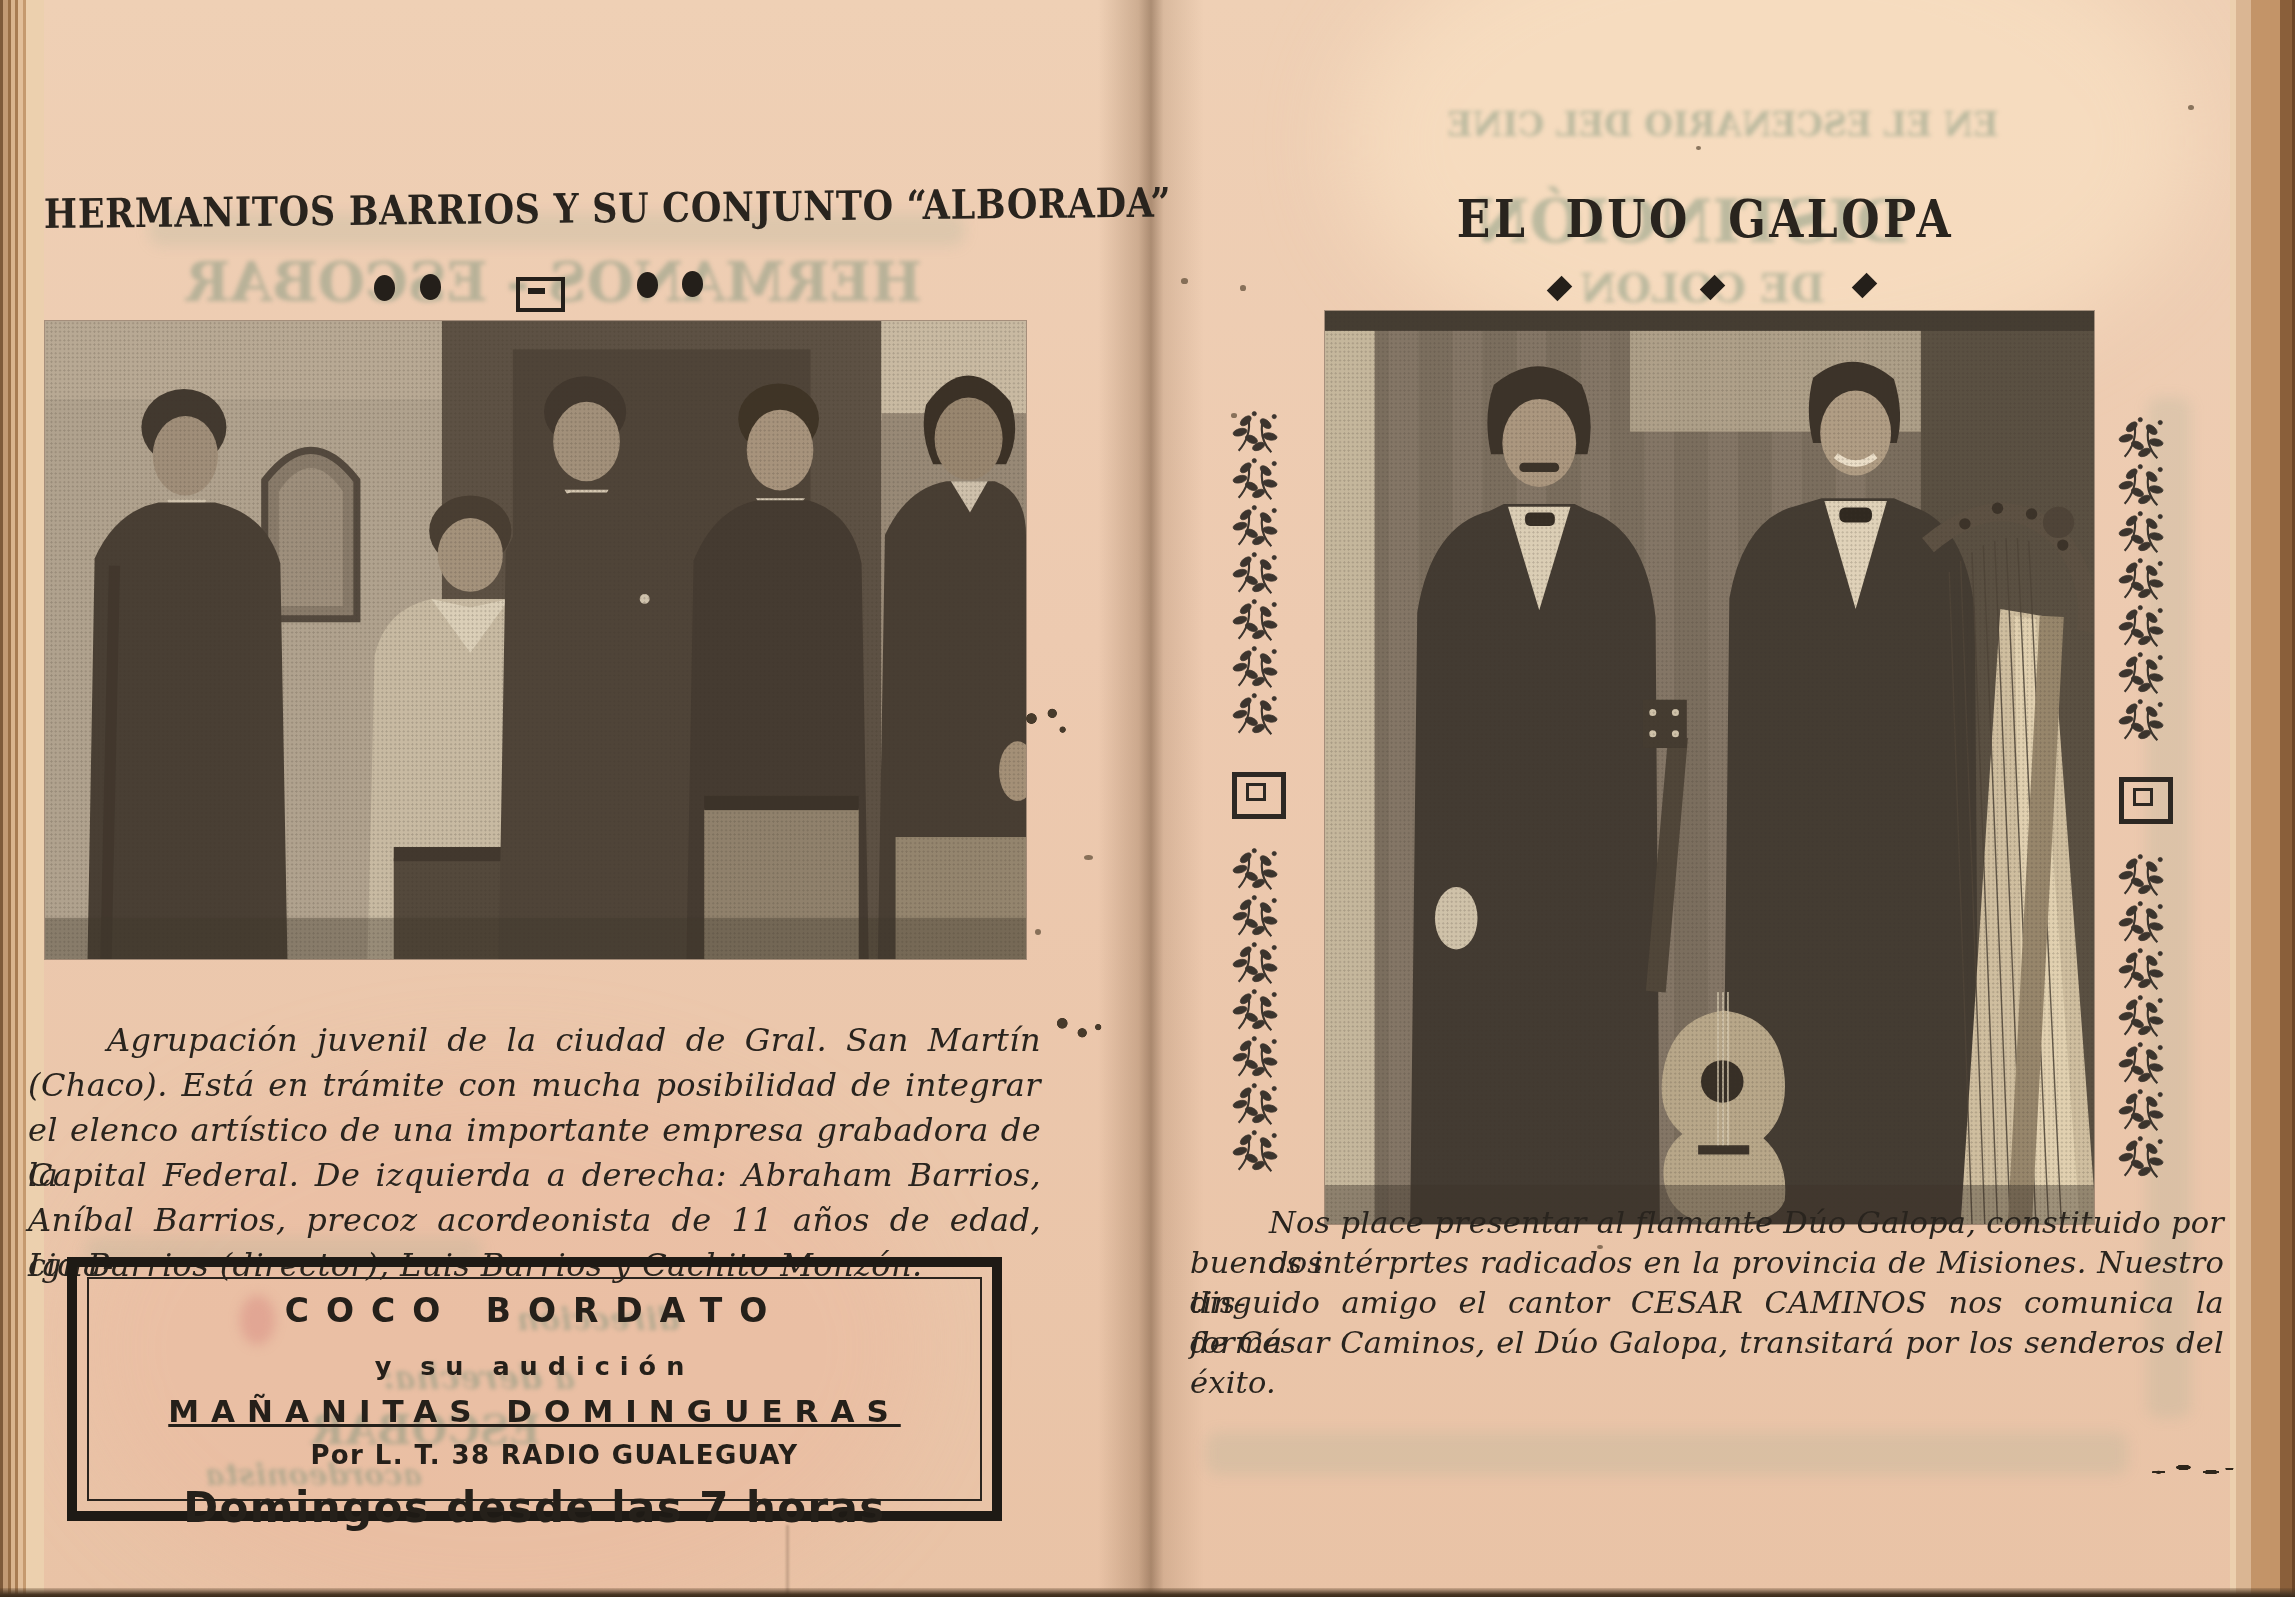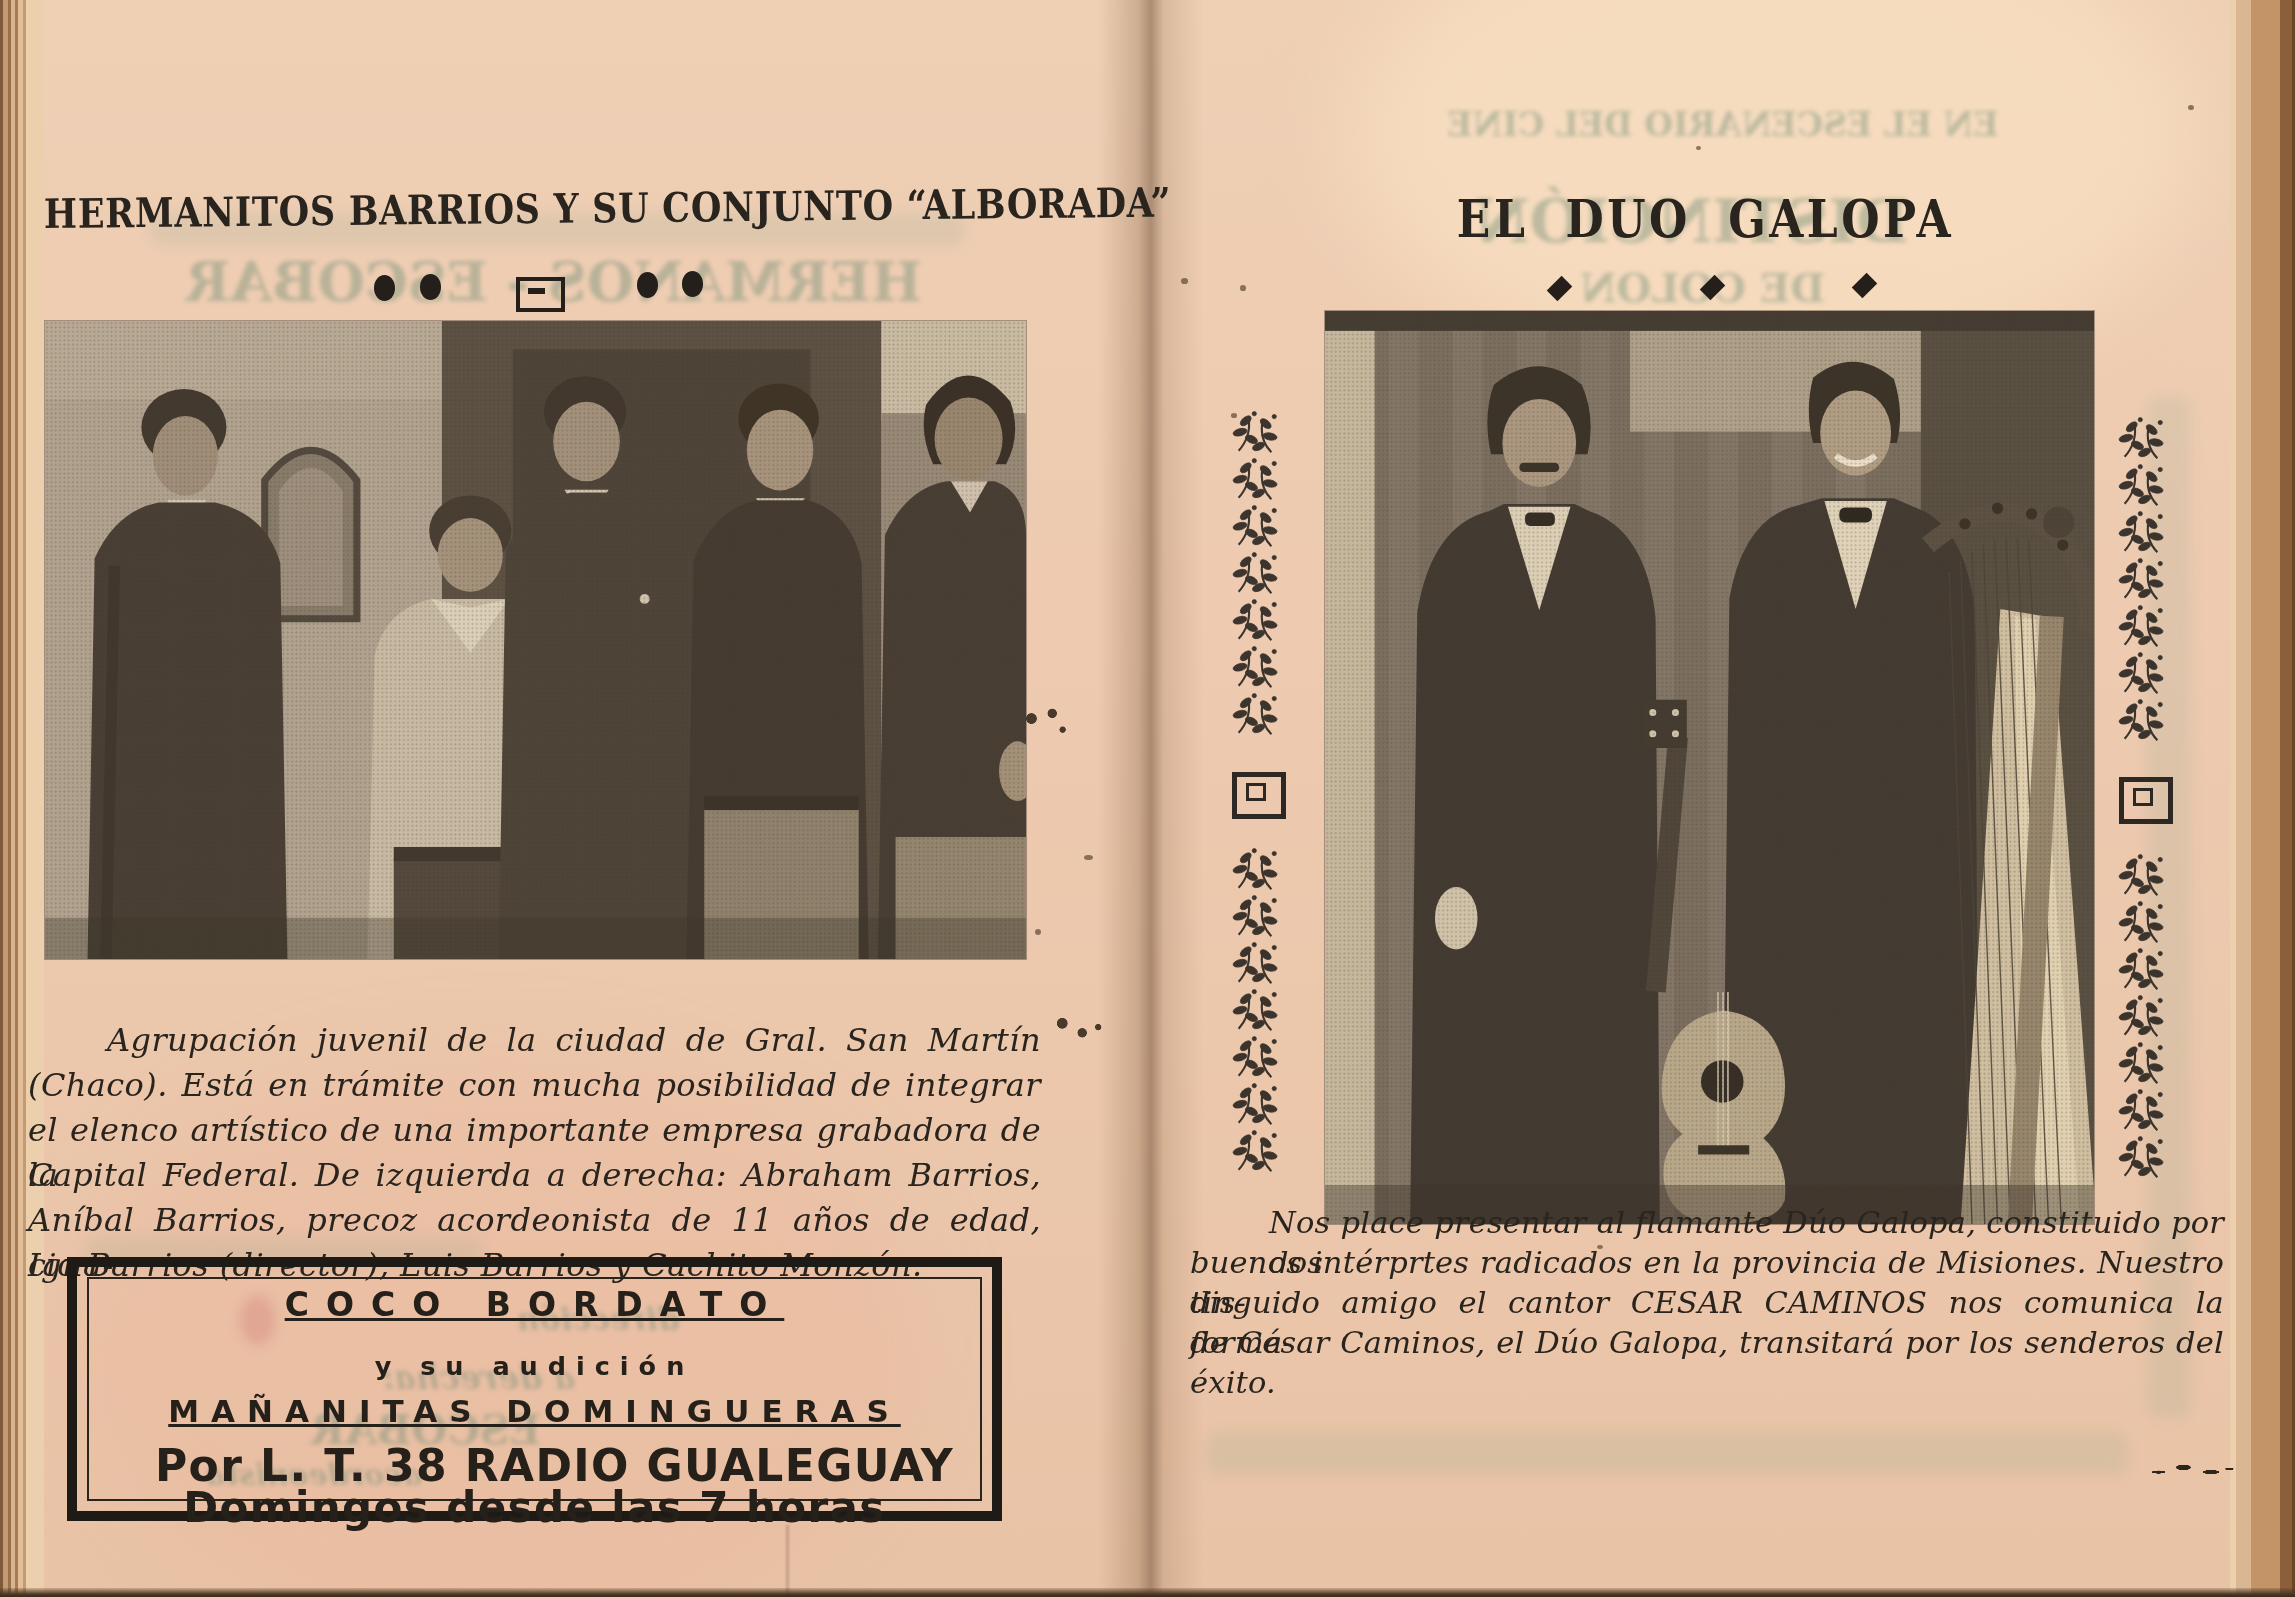--- a/index.html
+++ b/index.html
@@ -157,24 +157,24 @@
   </div>
 
   <div class="adbox" style="left:67px;top:1257px;width:915px;height:244px;">
     <div class="adbox-inner"></div>
 
     <div class="ghost" style="left:440px;top:34px;font-size:31px;font-style:italic;">dirección</div>
     <div class="ghost" style="left:305px;top:91px;font-size:33px;font-style:italic;">a derecha:</div>
     <div class="ghost" style="left:234px;top:139px;font-size:41px;">ESCOBAR</div>
     <div class="ghost" style="left:128px;top:190px;font-size:30px;font-style:italic;">acordeonista</div>
     <div class="abs" style="left:163px;top:28px;width:35px;height:50px;background:rgba(200,90,100,.25);filter:blur(5.7px);border-radius:50%;"></div>
-    <div class="adline" style="top:18px;font-size:33px;letter-spacing:17px;text-decoration:underline;">COCO BORDATO</div>
+    <div class="adline" style="top:24px;font-size:33px;letter-spacing:17px;">COCO BORDATO</div>
     <div class="adline" style="top:84px;font-size:25.5px;letter-spacing:10px;">y su audición</div>
     <div class="adline" style="top:126px;font-size:31px;letter-spacing:12px;text-decoration:underline;">MAÑANITAS DOMINGUERAS</div>
-    <div class="adline" style="top:173px;font-size:44px;letter-spacing:1.4px;padding-left:40px;">Por L. T. 38 RADIO GUALEGUAY</div>
+    <div class="adline" style="top:173px;font-size:26px;letter-spacing:1.4px;padding-left:40px;">Por L. T. 38 RADIO GUALEGUAY</div>
     <div class="adline" style="top:216px;font-size:42px;letter-spacing:1.4px;">Domingos desde las 7 horas</div>
   </div>
 
   <div class="ghost" style="left:1333px;top:105px;width:780px;font-size:33px;text-align:center;font-family:'DejaVu Serif',serif;">EN EL ESCENARIO DEL CINE</div>
   <div class="ghost" style="left:1390px;top:186px;width:603px;font-size:60px;text-align:center;font-family:'DejaVu Serif',serif;">DISTINCIÓN</div>
   <div class="ghost" style="left:1518px;top:264px;width:369px;font-size:40px;text-align:center;font-family:'DejaVu Serif',serif;">DE COLON</div>
   <div class="ghostbar" style="left:2147px;top:397px;width:44px;height:1021px;"></div>
   <div class="ghostbar" style="left:1206px;top:1432px;width:922px;height:43px;"></div>
 
   <div class="abs title" style="left:1411px;top:193px;width:589px;font-size:44px;letter-spacing:3.5px;word-spacing:18.4px;text-align:center;transform:scaleY(1.2);">EL DUO GALOPA</div>

